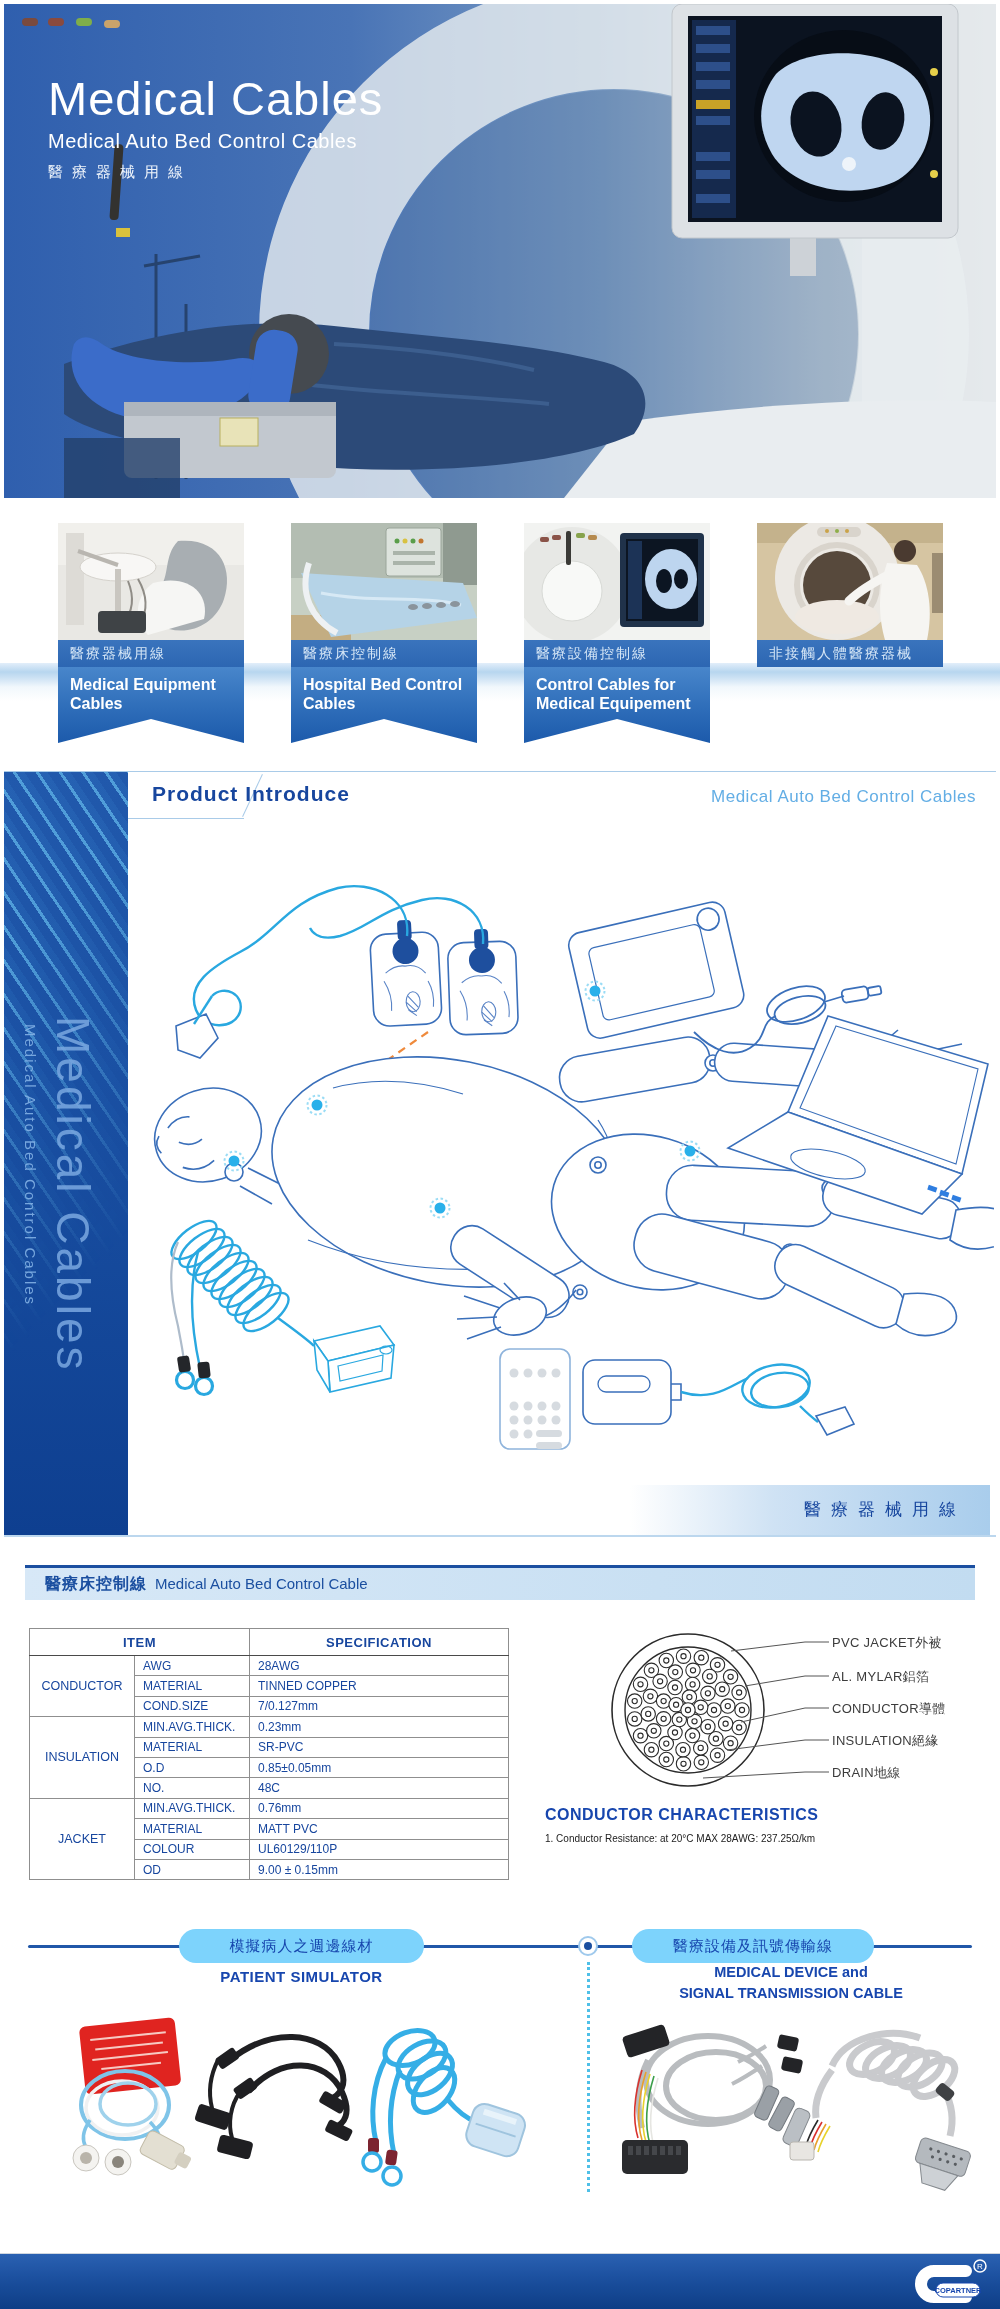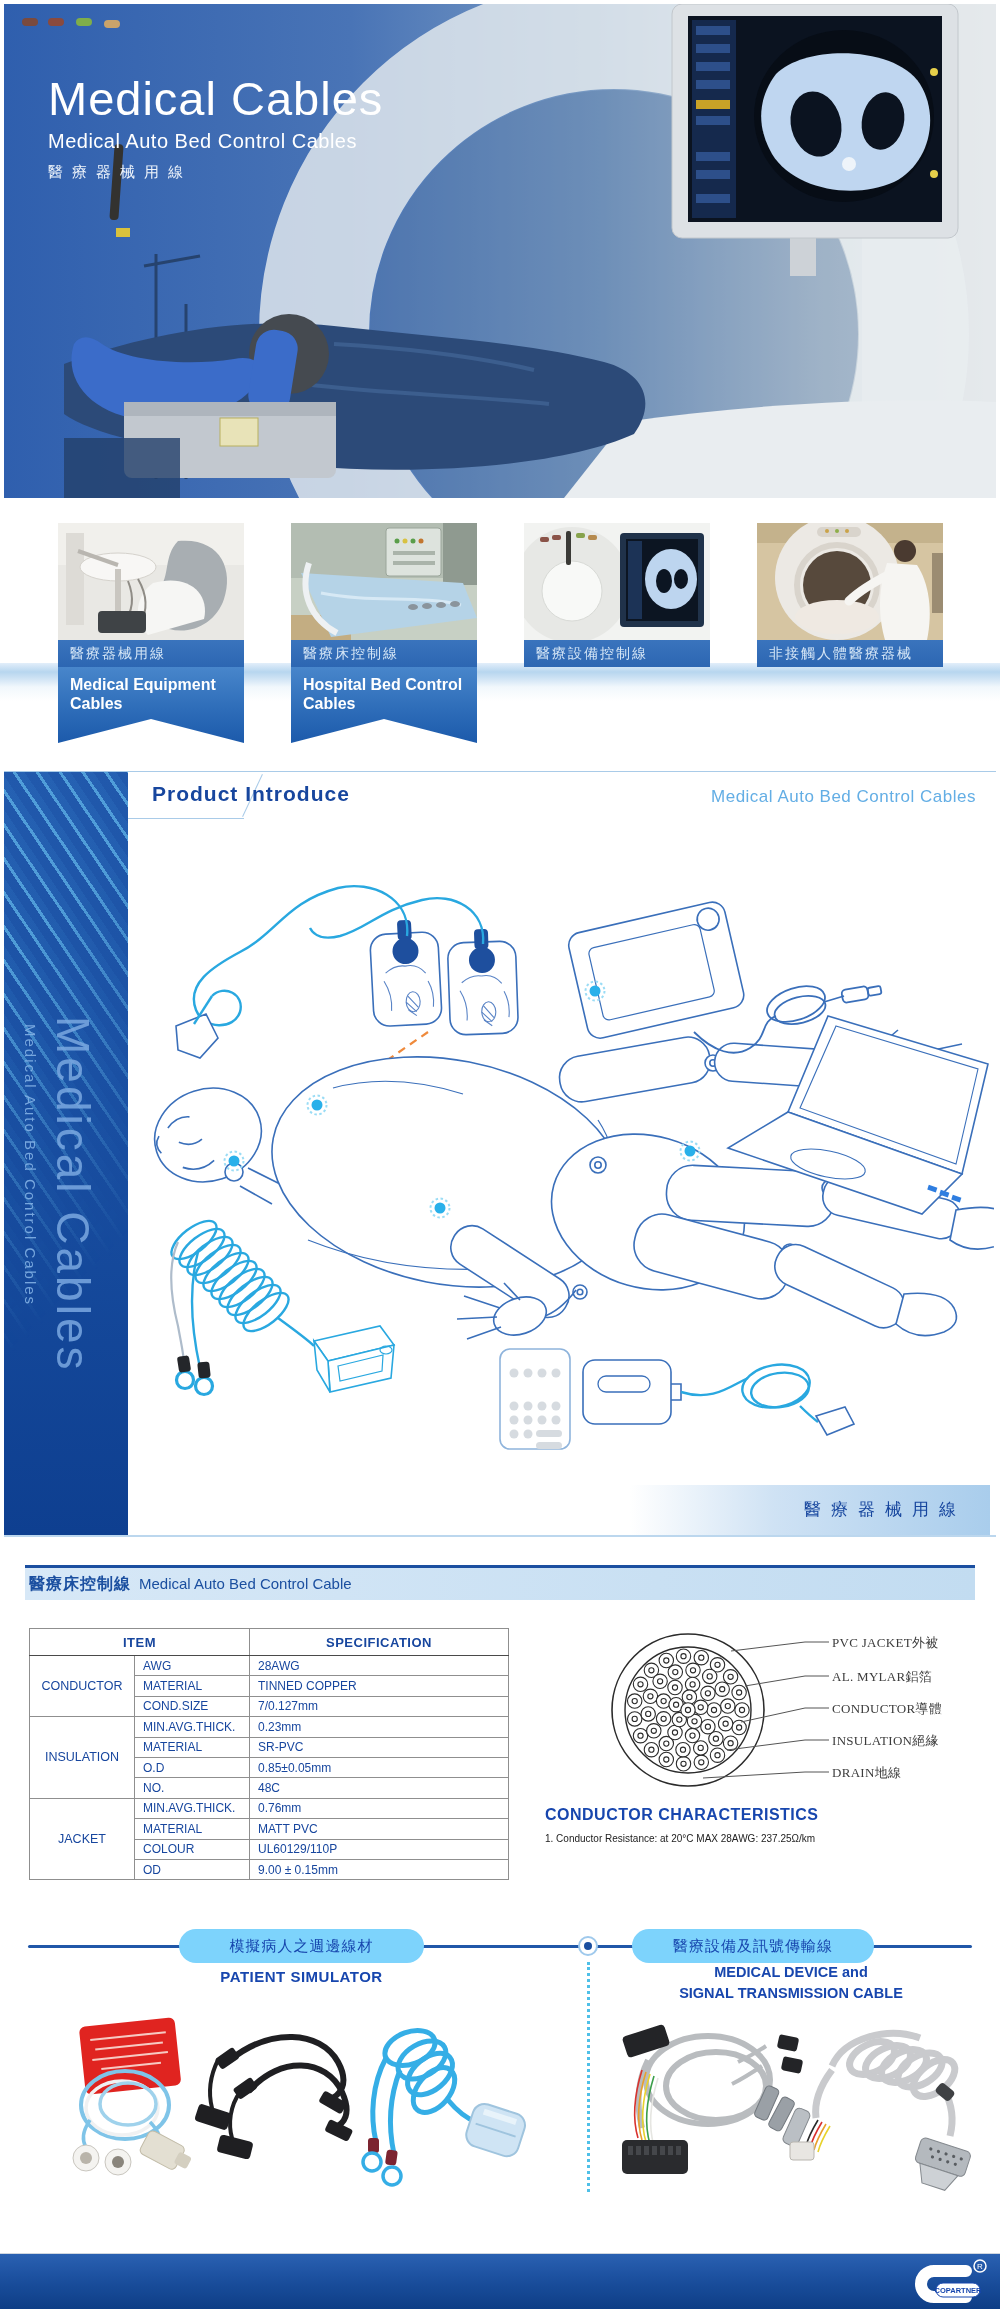--- a/index.html
+++ b/index.html
@@ -44,34 +44,34 @@
     color:rgba(130,176,228,.9);letter-spacing:2px;white-space:nowrap;}
   .intro-illo{left:128px;top:820px;width:866px;height:664px;}
   .intro-banner{left:630px;top:1485px;width:360px;height:50px;
     background:linear-gradient(90deg,rgba(255,255,255,0) 0,#cfe2f4 40%,#a9cdec 100%);
     color:#17469e;font-size:17px;letter-spacing:10px;line-height:50px;text-align:right;padding-right:24px;box-sizing:border-box;}
   .intro-underline{left:4px;top:1535px;width:992px;height:2px;background:#bcd7ee;}
 
   
   .spec-titleband{left:25px;top:1565px;width:950px;height:35px;border-top:3px solid #1b4fa0;
     background:linear-gradient(90deg,#d7e8f7,#c2dcf1);box-sizing:border-box;
-    line-height:31px;padding-left:4px;color:#1b4fa0;}
+    line-height:31px;padding-left:20px;color:#1b4fa0;}
   .spec-titleband .zh{font-size:16px;font-weight:700;letter-spacing:1px;}
   .spec-titleband .en{font-size:15px;margin-left:8px;}
   table.spec{position:absolute;left:29px;top:1628px;width:479px;border-collapse:collapse;table-layout:fixed;
     font-size:12px;color:#17469e;}
   table.spec col.c1{width:105px;} table.spec col.c2{width:115px;} table.spec col.c3{width:259px;}
   table.spec th,table.spec td{border:1px solid #8f8f8f;padding:0 0 0 8px;height:19.4px;text-align:left;font-weight:400;}
   table.spec thead th{height:26px;text-align:center;font-weight:700;font-size:13px;letter-spacing:.5px;padding:0;border-bottom:1.5px solid #4a4a4a;}
   table.spec .group{text-align:center;padding:0;font-size:12.5px;}
   table.spec{border:1.5px solid #4a4a4a;}
   td.specv{padding-left:10px;}
 
   .xsec{left:555px;top:1598px;width:445px;height:205px;}
-  .xsec-label{position:absolute;left:277px;font-size:13px;color:#3c3c3c;letter-spacing:.3px;white-space:nowrap;font-family:Liberation Serif, serif;}
+  .xsec-label{position:absolute;left:277px;font-size:13px;color:#3c3c3c;letter-spacing:.3px;white-space:nowrap;}
   .elec-head{left:545px;top:1806px;font-size:16px;font-weight:700;color:#1746ae;letter-spacing:.5px;}
   .elec-note{left:545px;top:1833px;font-size:10px;color:#222;}
 
   
   .rule{left:28px;top:1945px;width:944px;height:3px;background:#2057a8;border-radius:2px;}
   .pill{top:1929px;height:34px;background:#7dd3fc;border-radius:17px;color:#1746ae;
     font-size:15px;letter-spacing:1px;text-align:center;line-height:34px;}
   .pill.left{left:179px;width:245px;}
   .pill.right{left:632px;width:242px;}
   .mid-dot-outer{left:578px;top:1936px;width:16px;height:16px;border-radius:50%;background:#fff;border:2px solid #9fc9ec;}
@@ -220,20 +220,21 @@
           <rect x="64" y="12" width="9" height="5" rx="2" fill="#b58a4e"></rect>
         <rect x="96" y="10" width="84" height="94" rx="4" fill="#20324a"></rect>
         <rect x="102" y="16" width="72" height="82" fill="#0c1522"></rect>
         <rect x="104" y="18" width="14" height="78" fill="#1c3356"></rect>
         <ellipse cx="147" cy="56" rx="26" ry="30" fill="#bdd5ef"></ellipse>
         <ellipse cx="140" cy="58" rx="8" ry="12" fill="#0c1522"></ellipse>
           <ellipse cx="157" cy="56" rx="7" ry="10" fill="#0c1522"></ellipse>
       </svg>
     </div>
     <div class="zh-band">醫療設備控制線</div>
+    <div class="ribbon">Control Cables for Medical Equipement</div>
   </div>
 
   <div class="abs card" style="left:757px">
     <div class="photo">
       <svg width="186" height="117" viewBox="0 0 186 117">
         <rect width="186" height="117" fill="#d6c5a2"></rect>
           <rect width="186" height="20" fill="#c4b28c"></rect>
         <circle cx="80" cy="55" r="62" fill="#ece9e4"></circle>
         <circle cx="80" cy="62" r="40" fill="none" stroke="#d9d4cc" stroke-width="6"></circle>
         <circle cx="80" cy="62" r="34" fill="#57493c"></circle>

